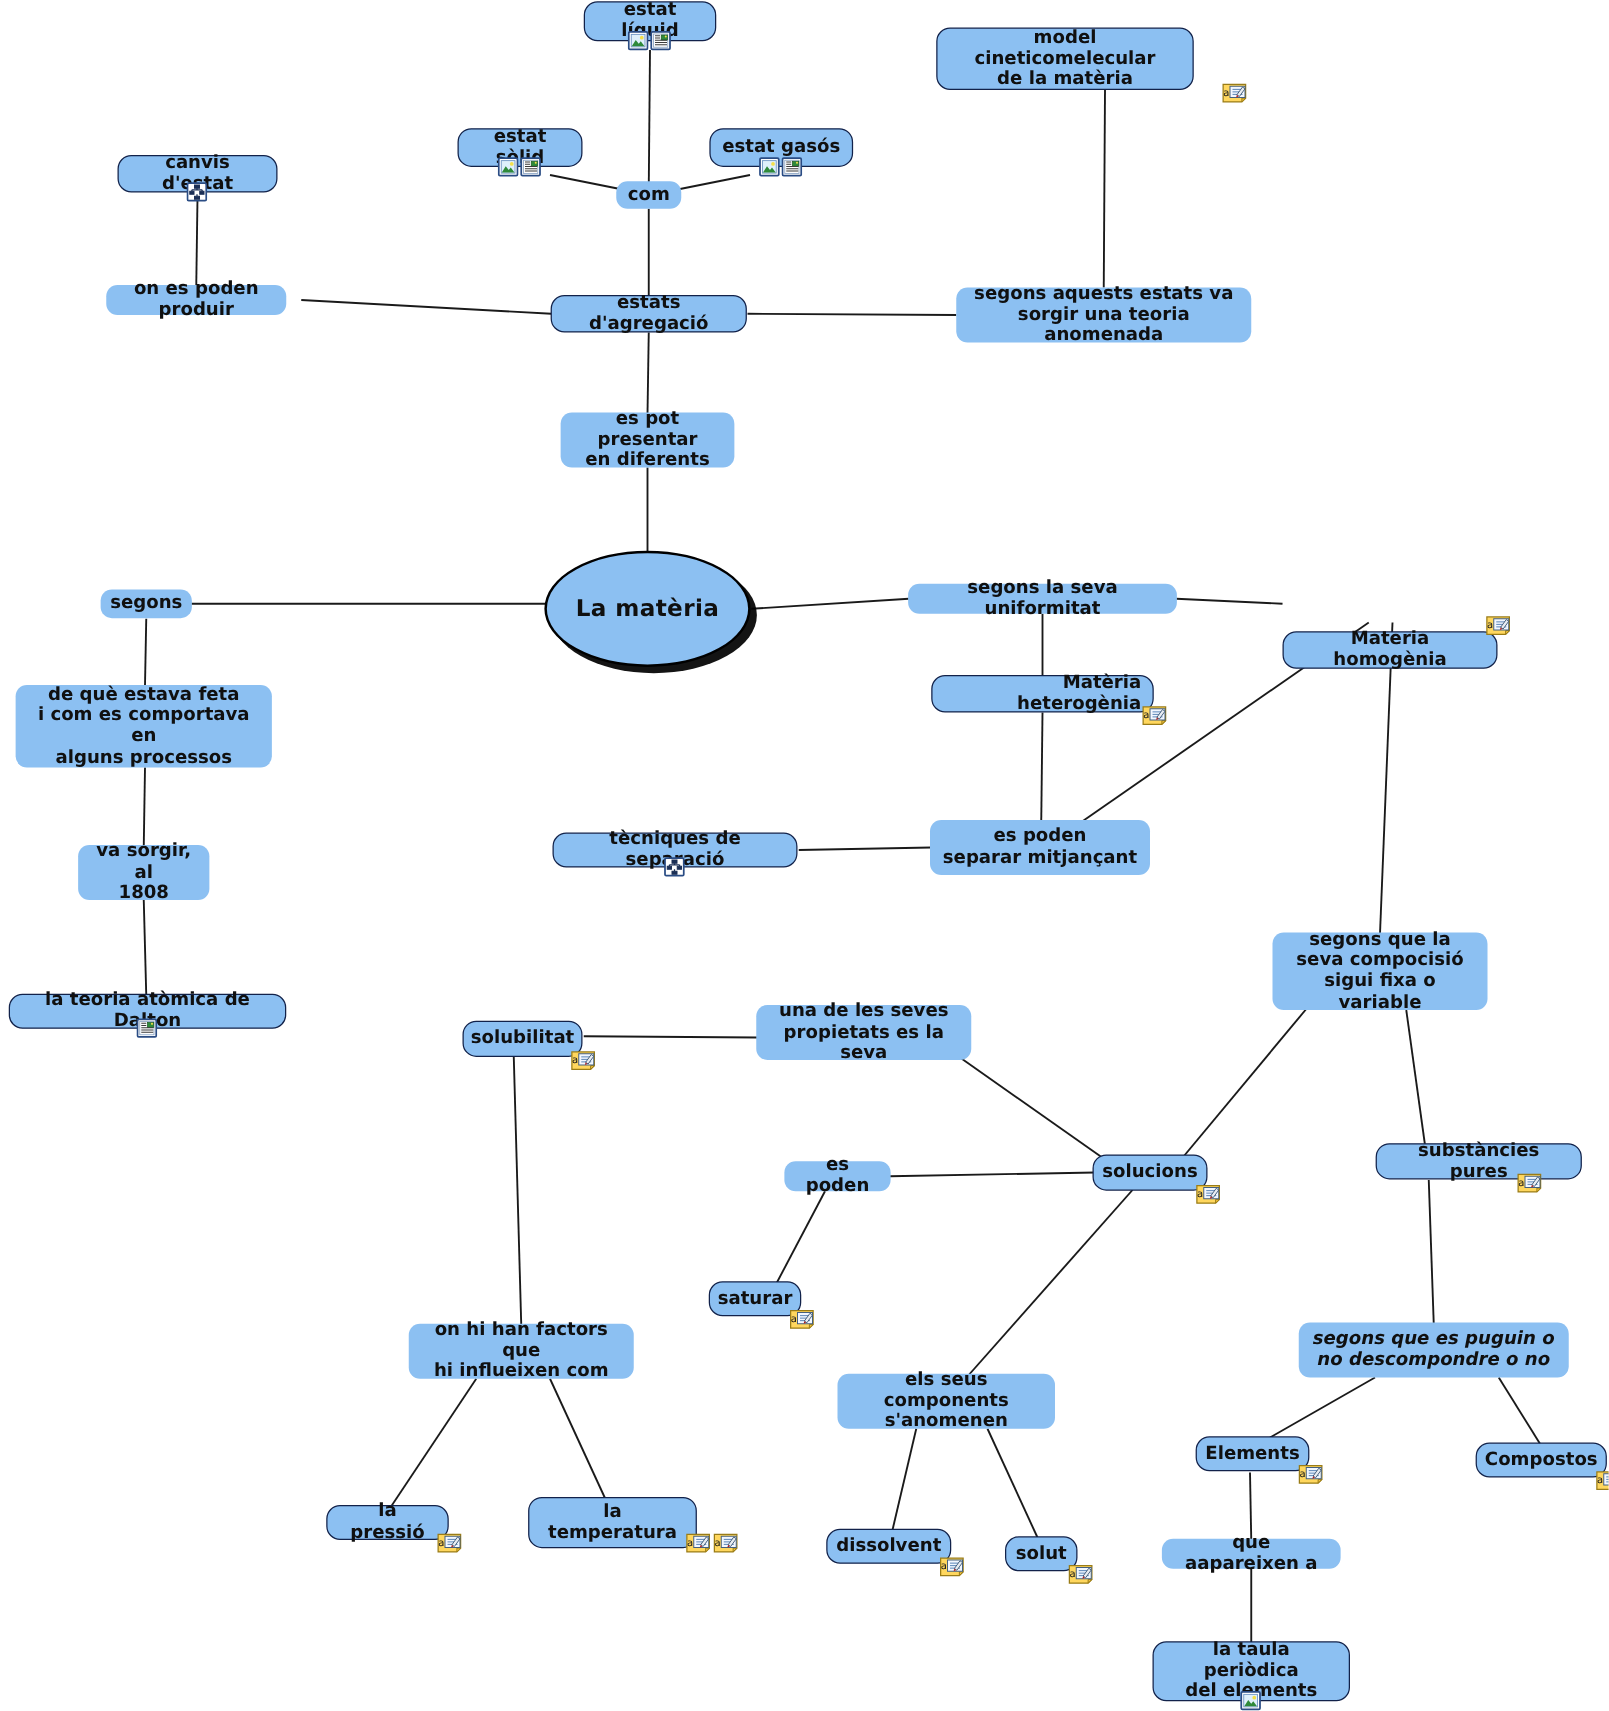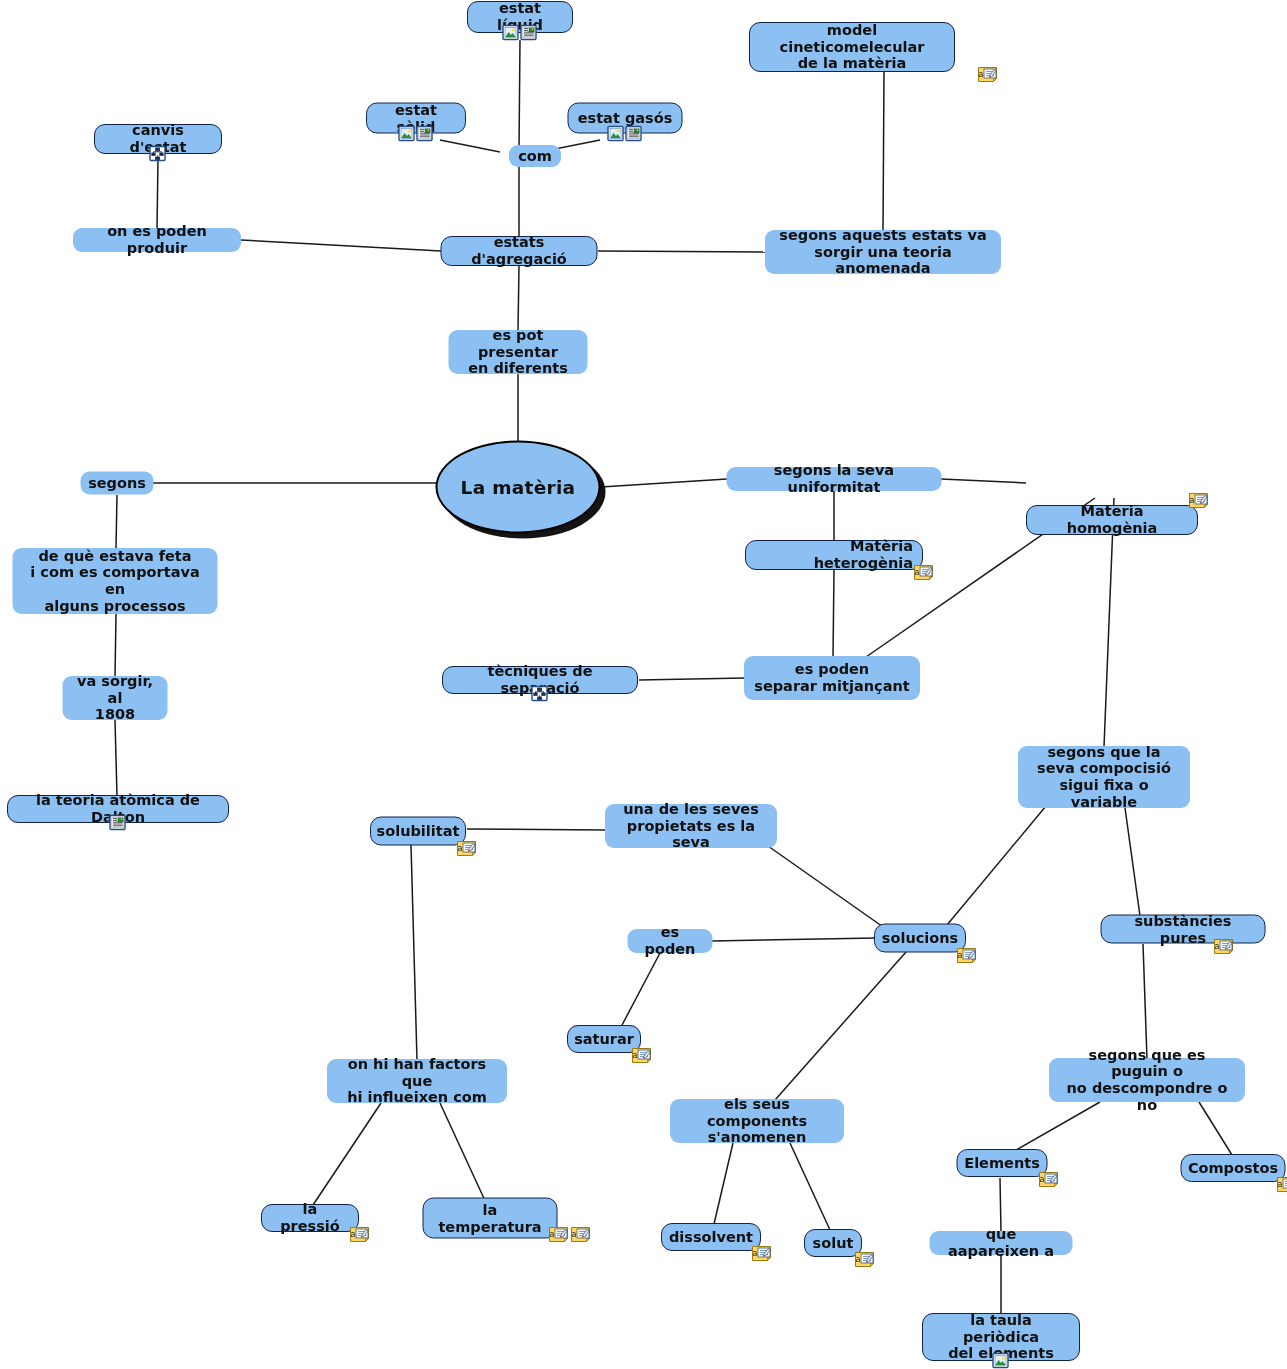--- a/index.html
+++ b/index.html
@@ -181,21 +181,21 @@
             <rect x="1" y="1.5" width="15" height="14" rx="1" fill="#ffffff" stroke="#2a4c84" stroke-width="1.4"></rect>
             <rect x="2.8" y="3.2" width="11.4" height="10.6" fill="#fdfdfd" stroke="#8fa8c7" stroke-width=".7"></rect>
             <rect x="9" y="4" width="5" height="4" fill="#2f8a3a" stroke="#1d5b26" stroke-width=".6"></rect>
             <circle cx="12.6" cy="5.1" r=".8" fill="#f5e04a"></circle>
             <g stroke="#3b3b3b" stroke-width=".9">
               <path d="M4 4.6h4M4 6.4h4M4 8.2h9.6M4 10h9.6M4 11.8h9.6"></path>
             </g>
           </svg>
         </span>
       </div>
-      <div class="node link" style="left: 519px; top: 156px; width: 52px; height: 22px; margin-left: 16px;">com</div>
+      <div class="node link" style="left: 519px; top: 156px; width: 52px; height: 22px;">com</div>
       <div class="node concept" style="left: 852px; top: 47px; width: 206px; height: 50px;">model cineticomelecular
 de la matèria</div>
       <div class="icons" style="left: 977px; top: 66px;">
         <span class="ico note">
           <svg viewBox="0 0 21 17">
             <path d="M1.5 1.5 h18 v11 l-3 3 h-15 z" fill="#ffd75e" stroke="#9a7c17" stroke-width="1"></path>
             <path d="M16.5 12.5 h3 l-3 3 z" fill="#f2c23a" stroke="#9a7c17" stroke-width=".8"></path>
             <rect x="7" y="3" width="12" height="9" fill="#f2f7ff" stroke="#45607f" stroke-width=".8"></rect>
             <g stroke="#5b86b8" stroke-width=".8">
               <path d="M9 5.5h8M9 7.5h8M9 9.5h8"></path>
@@ -216,21 +216,21 @@
               <rect x="2.8" y="8" width="3.4" height="2.4"></rect>
               <rect x="10.8" y="8" width="3.4" height="2.4"></rect>
               <rect x="6.6" y="12" width="4" height="2.4"></rect>
             </g>
             <g stroke="#1b2f55" stroke-width="1" fill="none">
               <path d="M8.6 5.6v1.2M4.5 6.8h8.2M4.5 6.8v1.2M12.7 6.8v1.2M8.6 10.4v1.6"></path>
             </g>
           </svg>
         </span>
       </div>
-      <div class="node link" style="left: 157px; top: 240px; width: 168px; height: 24px;">on es poden produir</div>
+      <div class="node link" style="left: 157px; top: 240px; width: 144px; height: 24px;">on es poden produir</div>
       <div class="node concept" style="left: 519px; top: 251px; width: 157px; height: 30px;">estats d'agregació</div>
       <div class="node link" style="left: 883px; top: 252px; width: 236px; height: 44px;">segons aquests estats va
 sorgir una teoria anomenada</div>
       <div class="node link" style="left: 518px; top: 352px; width: 139px; height: 44px;">es pot presentar
 en diferents</div>
       <div class="node link" style="left: 117px; top: 483px; width: 73px; height: 23px;">segons</div>
       <div class="node link" style="left: 115px; top: 581px; width: 205px; height: 66px;">de què estava feta
 i com es comportava en
 alguns processos</div>
       <div class="node link" style="left: 115px; top: 698px; width: 105px; height: 44px;">va sorgir, al
@@ -368,21 +368,21 @@
             <path d="M12.5 9.8 L17 3.6 l2 1.4 l-4.5 6.2 z" fill="#e8ecf2" stroke="#33506e" stroke-width=".7"></path>
             <path d="M12.5 9.8 l-.6 2.1 l2-.8 z" fill="#b02020"></path>
             <text x="1.6" y="10.6" font-family="DejaVu Sans, sans-serif" font-size="8" fill="#1a1a1a">a</text>
           </svg>
         </span>
       </div>
       <div class="node link" style="left: 417px; top: 1081px; width: 180px; height: 44px;">on hi han factors que
 hi influeixen com</div>
       <div class="node link" style="left: 757px; top: 1121px; width: 174px; height: 44px;">els seus components
 s'anomenen</div>
-      <div class="node link" style="left: 1147px; top: 1080px; width: 196px; height: 44px;">segons que es puguin o
+      <div class="node link" style="left: 1147px; top: 1080px; width: 216px; height: 44px; font-style: italic;">segons que es puguin o
 no descompondre o no</div>
       <div class="node concept" style="left: 310px; top: 1218px; width: 98px; height: 28px;">la pressió</div>
       <div class="icons" style="left: 349px; top: 1226px;">
         <span class="ico note">
           <svg viewBox="0 0 21 17">
             <path d="M1.5 1.5 h18 v11 l-3 3 h-15 z" fill="#ffd75e" stroke="#9a7c17" stroke-width="1"></path>
             <path d="M16.5 12.5 h3 l-3 3 z" fill="#f2c23a" stroke="#9a7c17" stroke-width=".8"></path>
             <rect x="7" y="3" width="12" height="9" fill="#f2f7ff" stroke="#45607f" stroke-width=".8"></rect>
             <g stroke="#5b86b8" stroke-width=".8">
               <path d="M9 5.5h8M9 7.5h8M9 9.5h8"></path>

